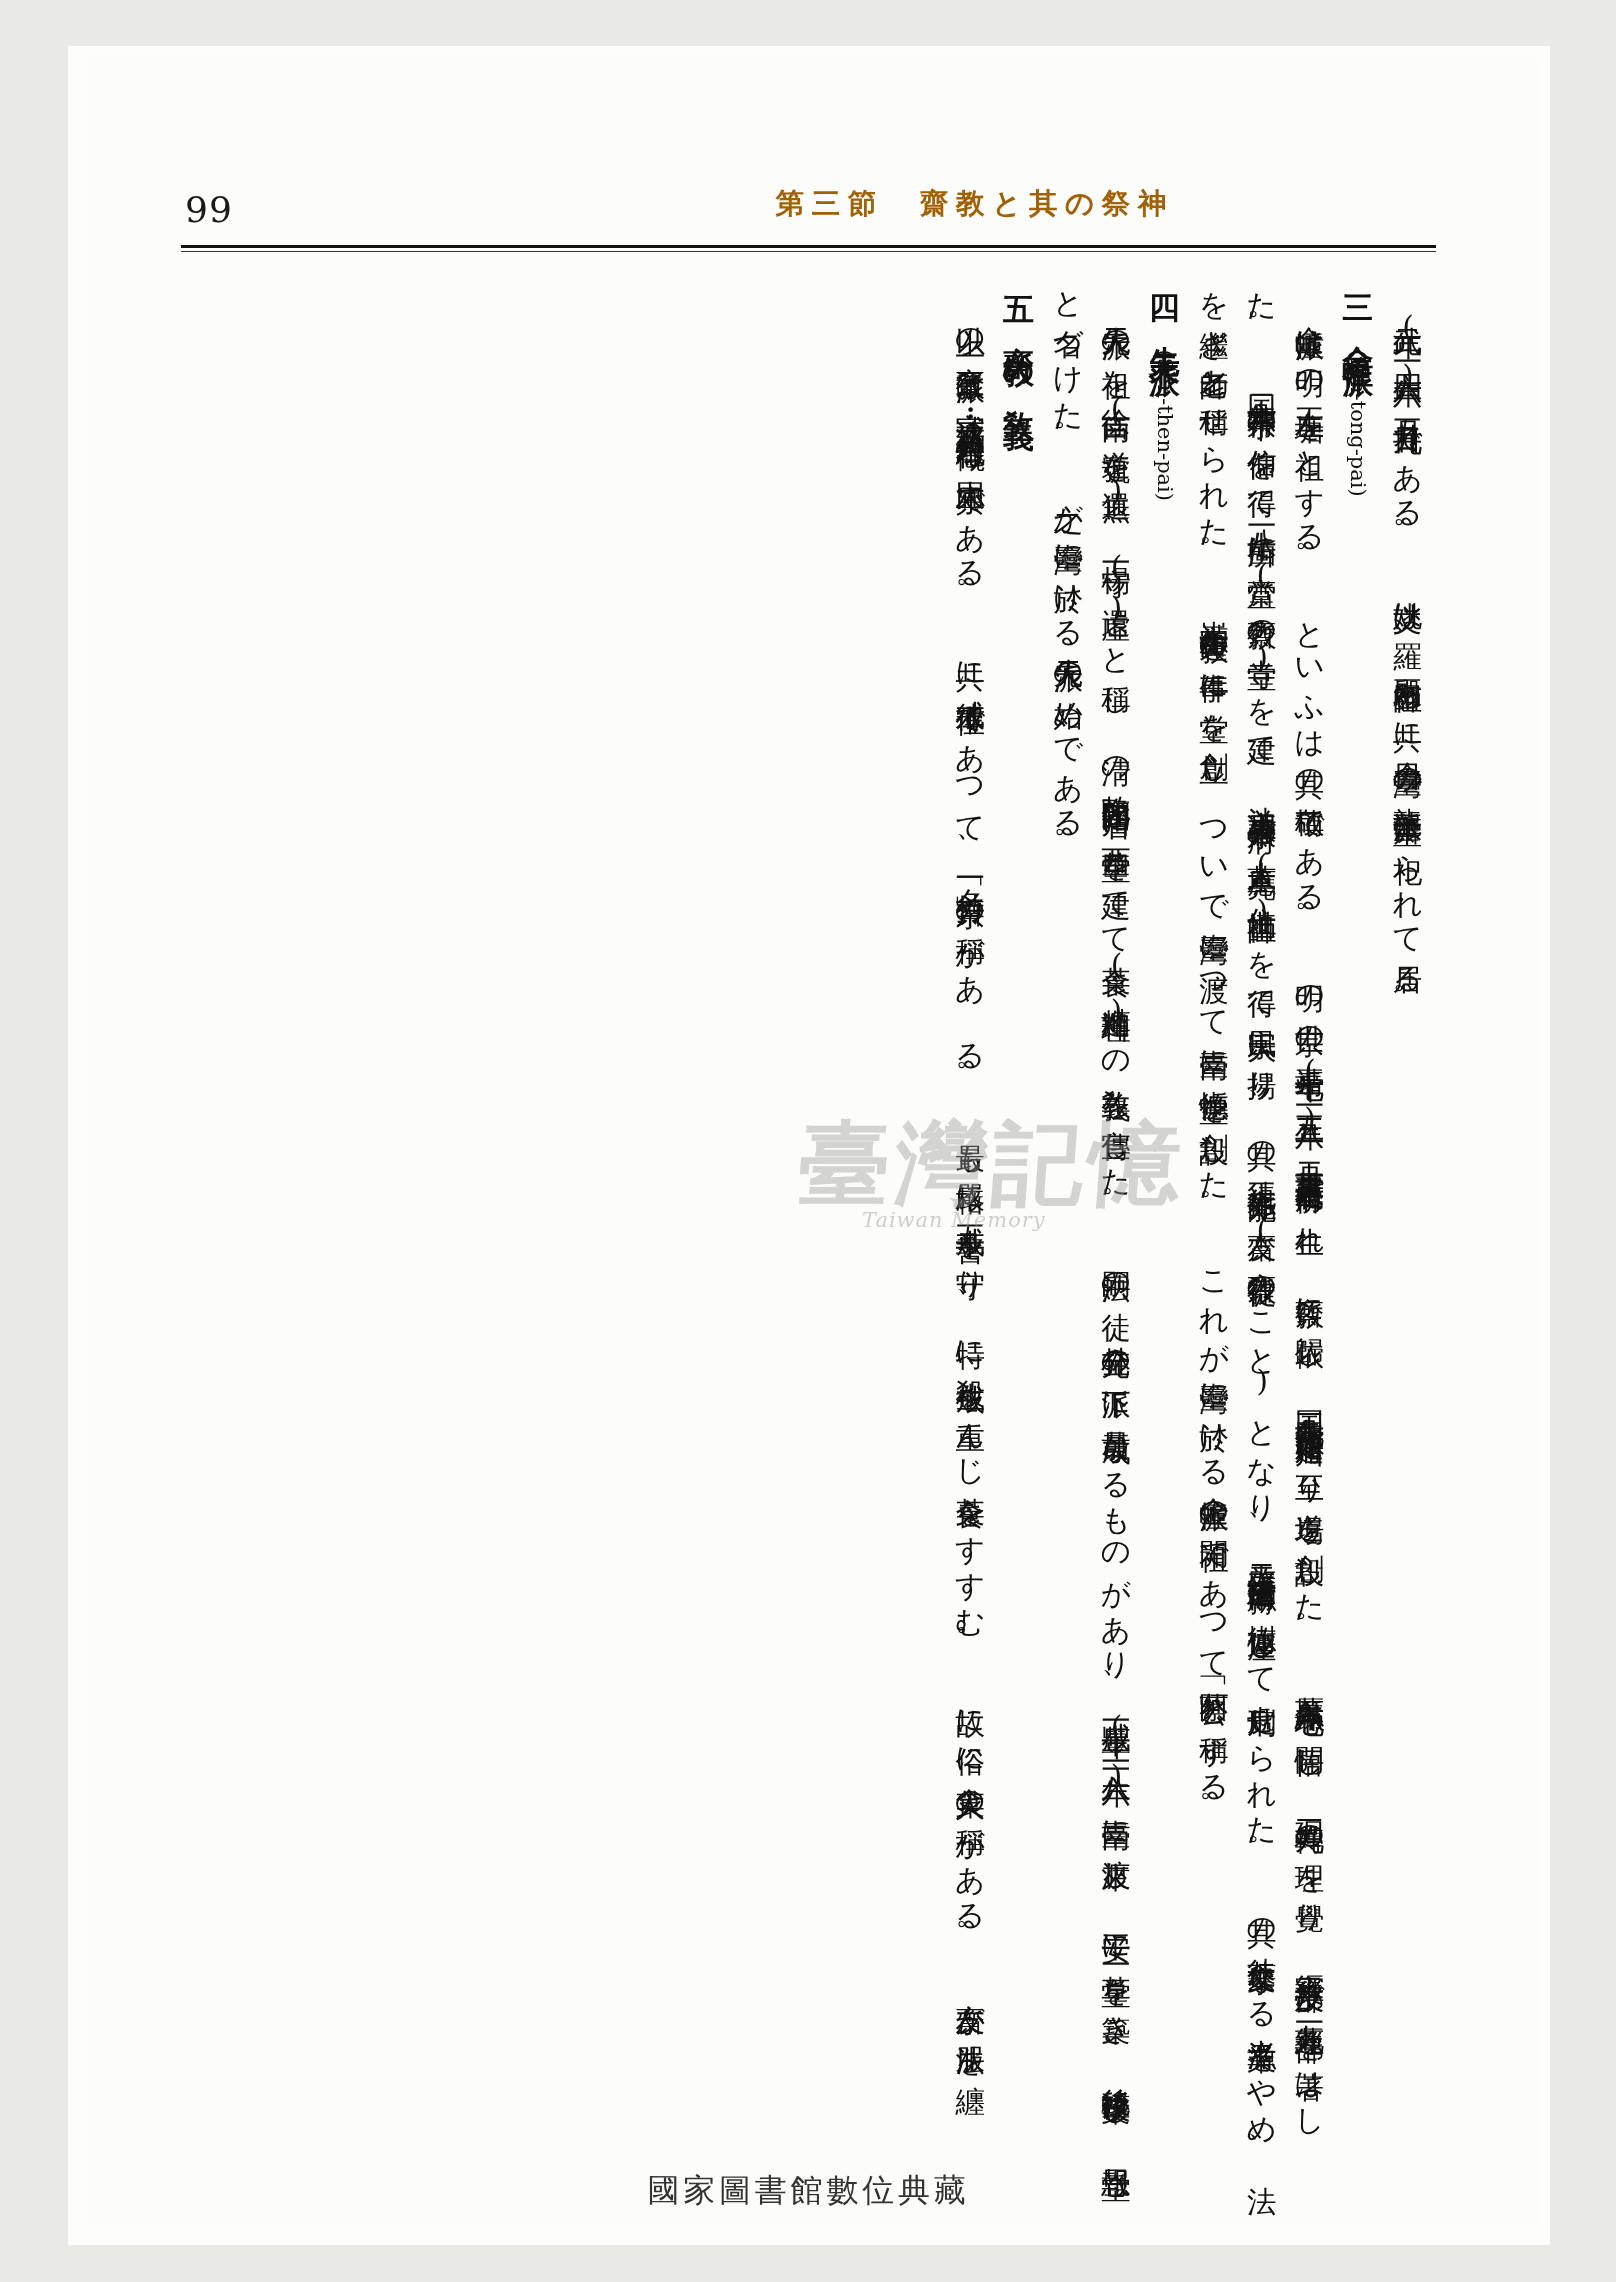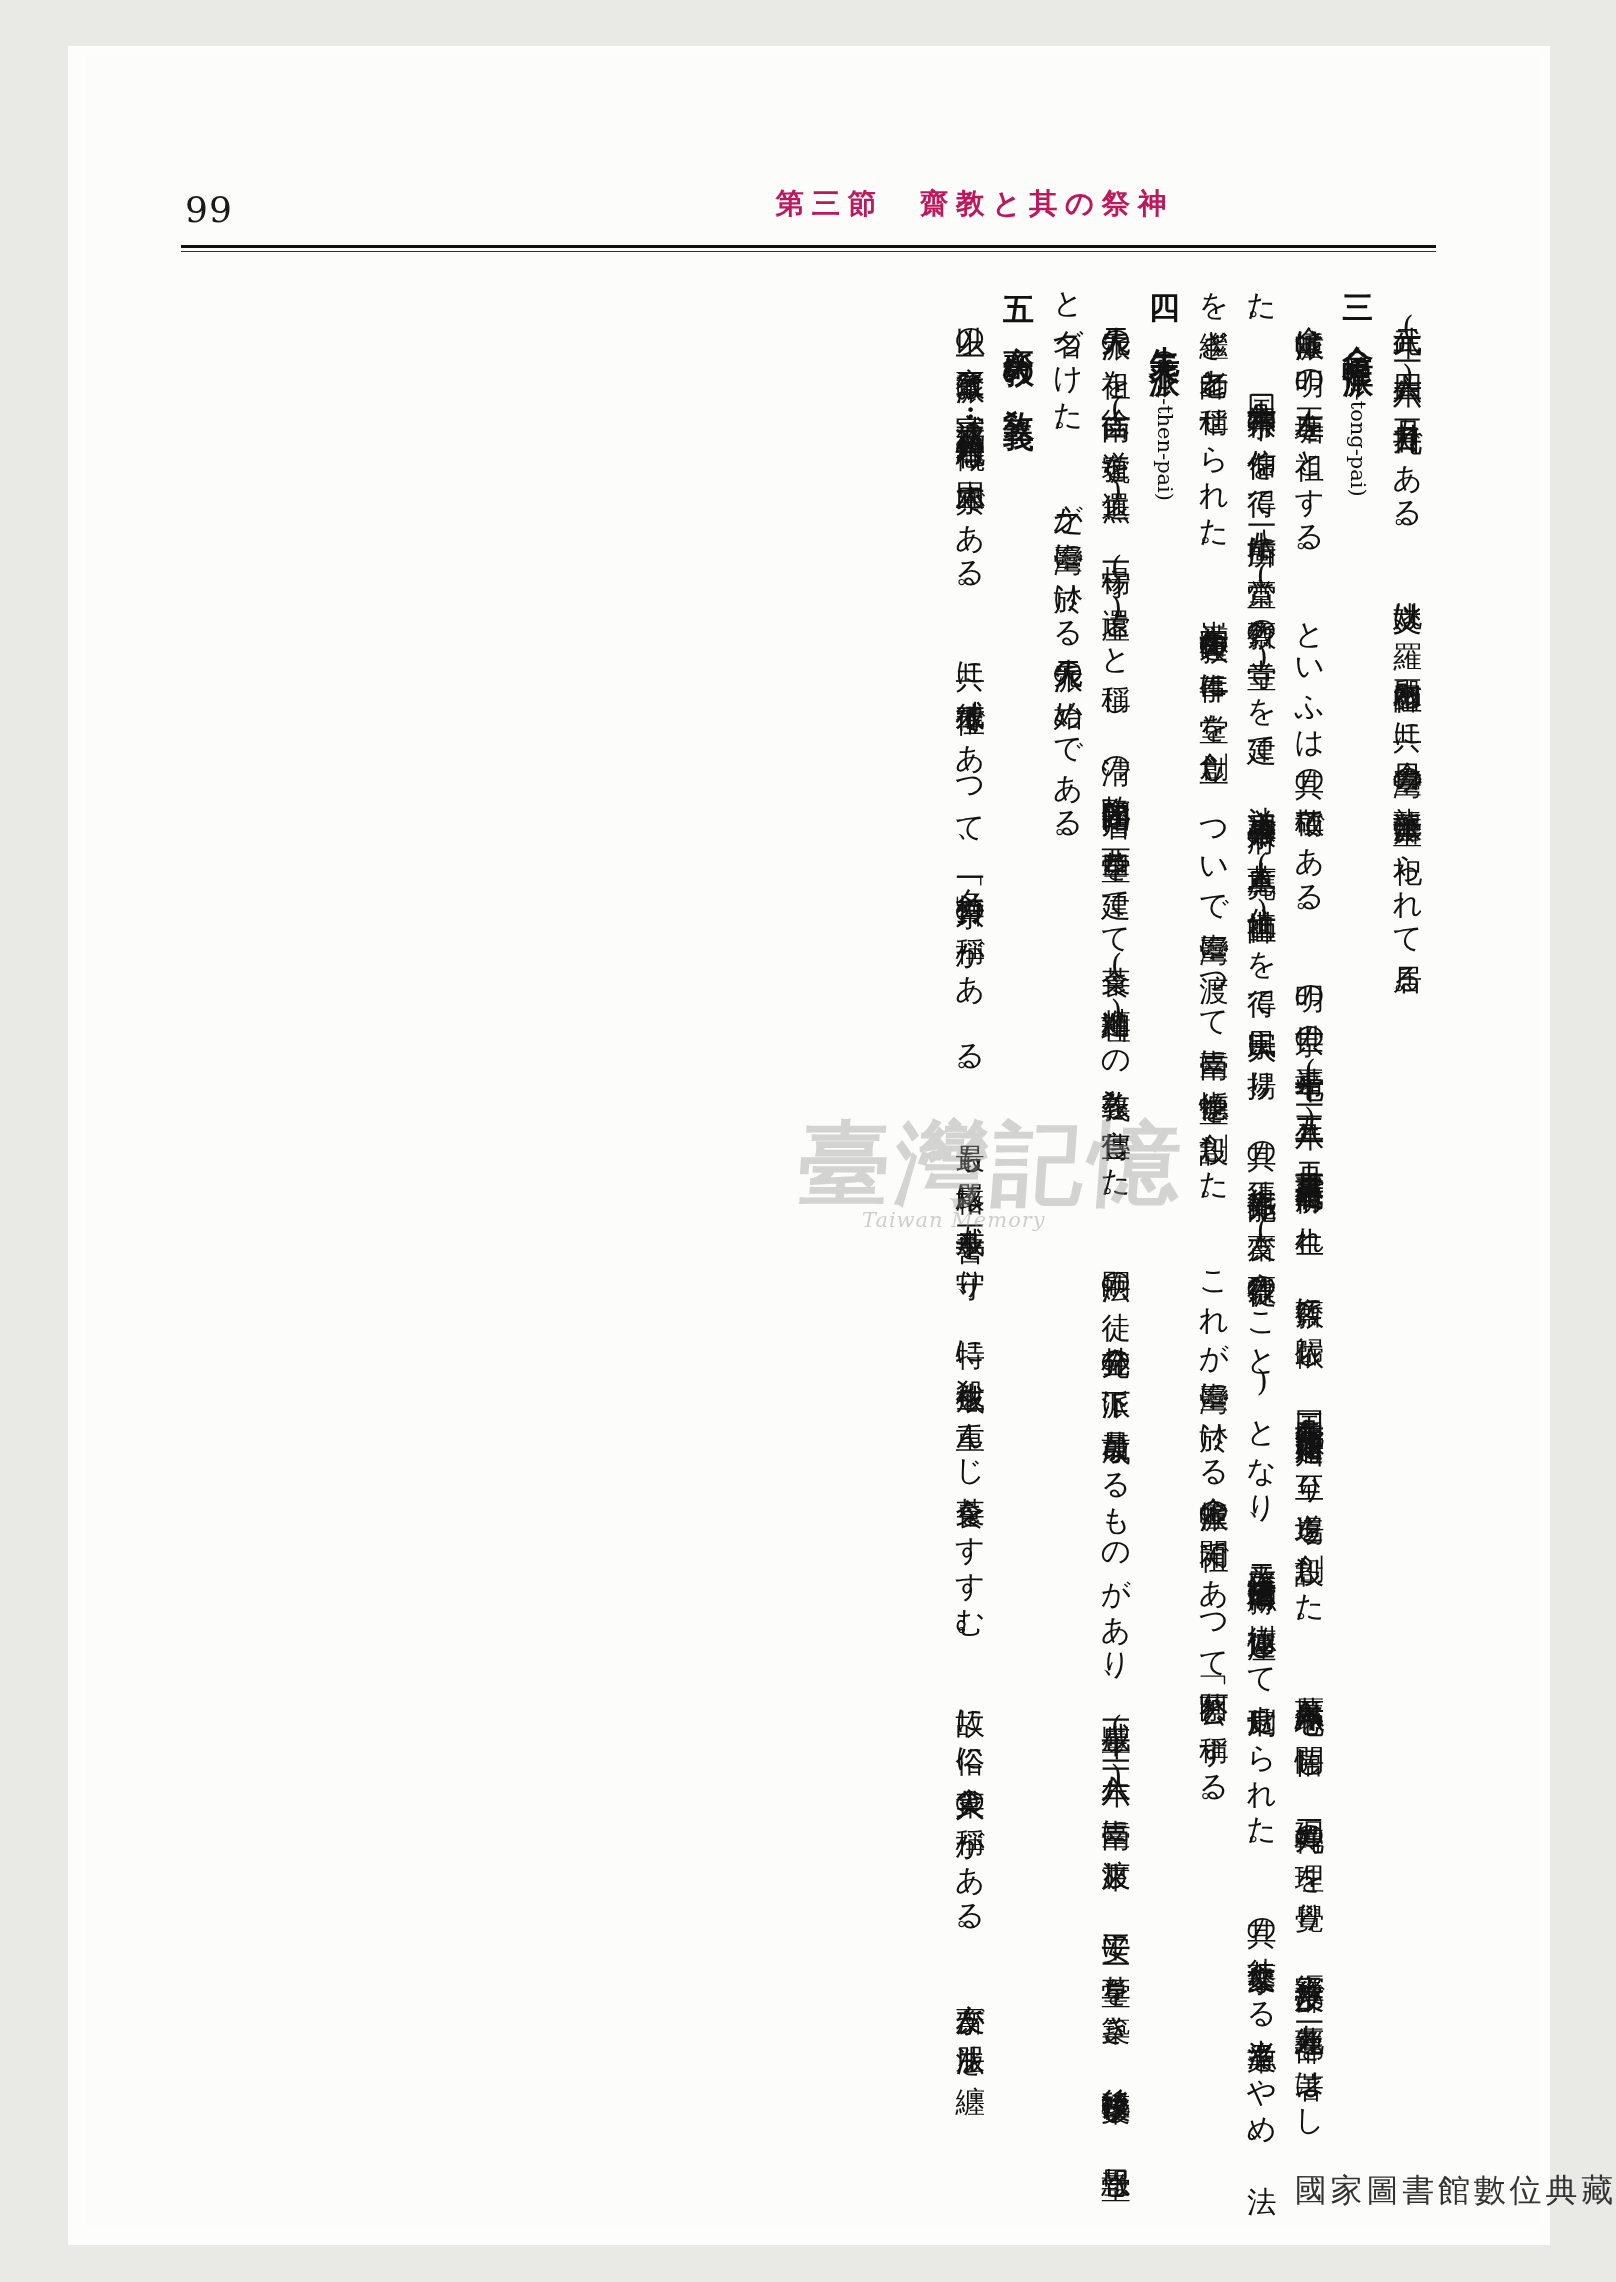--- a/index.html
+++ b/index.html
@@ -47,21 +47,21 @@
     font-size: 36px;
     color: #1a1a1a;
     font-family: "DejaVu Serif", "Liberation Serif", serif;
     letter-spacing: 1px;
   }
   #running-head {
     position: absolute;
     right: 257px;
     top: 3.8px;
     font-size: 28.5px;
-    color: #be185d;
+    color: #a16207;
     letter-spacing: 7.6px;
     white-space: nowrap;
     font-family: Liberation Sans, sans-serif;
     font-weight: 700;
   }
   #header-rule {
     position: absolute;
     left: 181px;
     top: 245px;
     width: 1255px;
@@ -151,21 +151,21 @@
     letter-spacing: 1px;
     white-space: nowrap;
   }
 
   
   #footer-caption {
     position: absolute;
     left: 0;
     top: 2169px;
     width: 1617px;
-    text-align: right;
+    text-align: center;
     font-size: 32px;
     color: #333;
     font-family: "DejaVu Sans", sans-serif;
     letter-spacing: 3.8px;
   }
 
   
   .edge {
     position: absolute;
     background: #e9e9e6;

